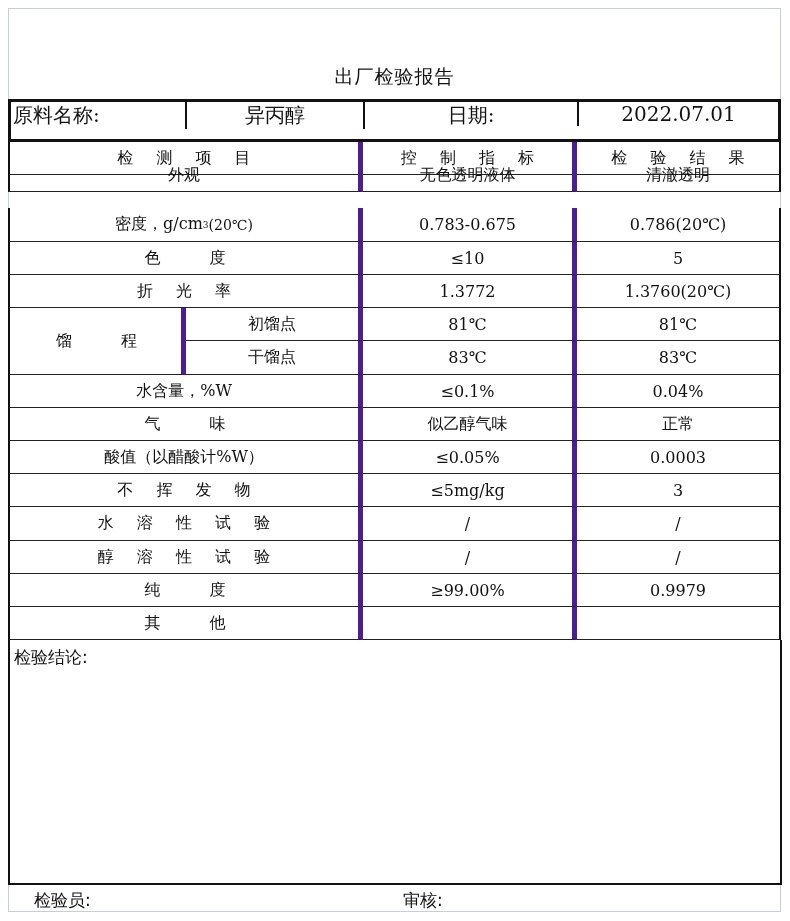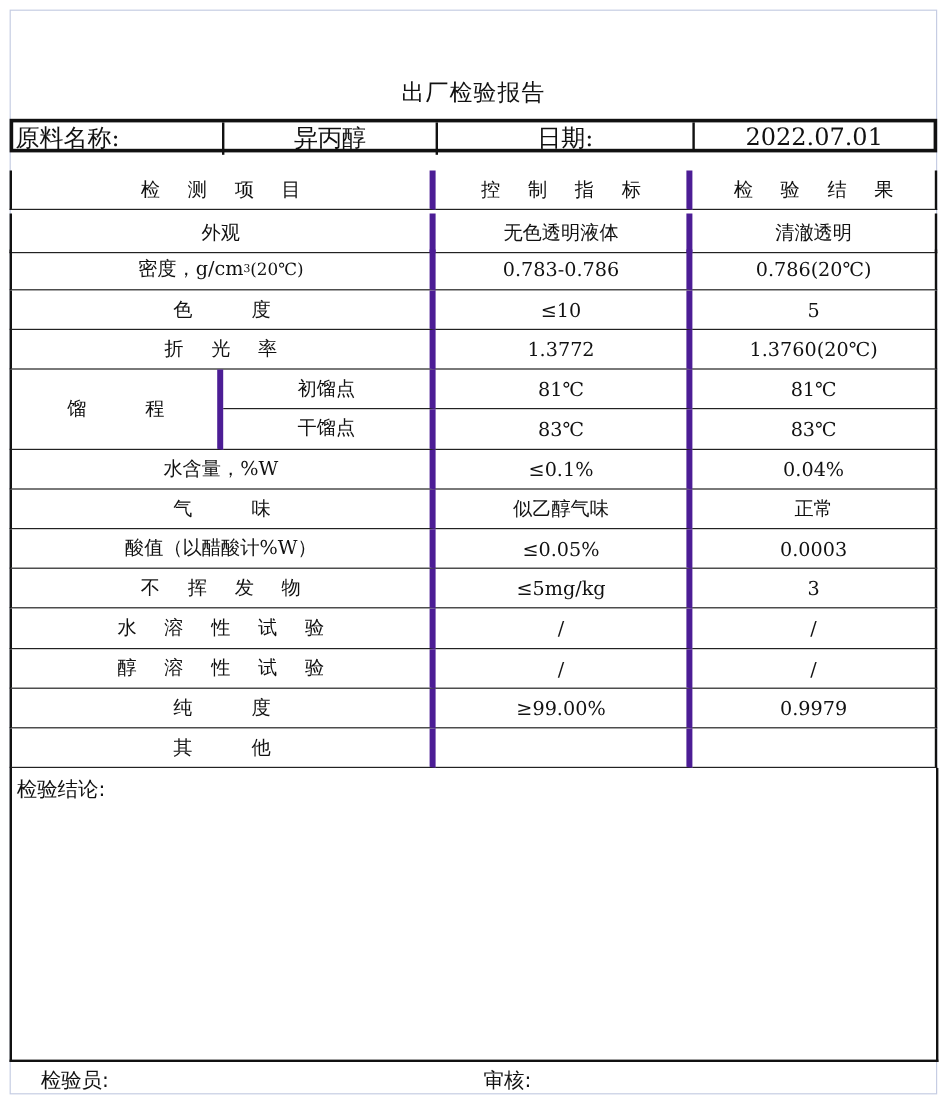--- a/index.html
+++ b/index.html
@@ -6,21 +6,21 @@
   body { width:790px; height:921px; position:relative; overflow:hidden;
          font-family:"DejaVu Serif","Liberation Serif",serif; color:#111; }
   .sheet { position:absolute; left:8px; top:8px; width:773px; height:904px;
            border:1px solid #c6cde3; box-sizing:border-box; }
   .title { position:absolute; left:8px; top:64px; width:773px; text-align:center;
            font-size:19px; letter-spacing:1px; }
   .table { position:absolute; left:8px; top:99px; width:773px; }
   .row { position:absolute; left:0; width:773px; }
   .cell { position:absolute; top:0; box-sizing:border-box; display:flex; align-items:center;
           justify-content:center; font-size:16px; white-space:nowrap; }
-  .head-row { top:0; height:28px; border:3px solid #111; box-sizing:border-box;text-align:right; }
+  .head-row { top:0; height:43px; border:3px solid #111; box-sizing:border-box;text-align:right; }
   .head-row .cell { font-size:20px; }
   .head-row .cell.bl { border-left:2px solid #111; }
   .body-row .cell { border-right:5px solid #4c1d95; border-bottom:1px solid #222; }
   .body-row .cell.first { border-left:2px solid #111; }
   .body-row .cell.last { border-right:2px solid #111; }
   .sp { letter-spacing:9px; padding-left:9px; }
   .sp2 { letter-spacing:22px; padding-left:24px; }
   .conclusion { position:absolute; left:8px; top:640px; width:774px; height:245px;
                 border-left:2px solid #111; border-right:2px solid #111; border-bottom:2px solid #111;
                 box-sizing:border-box; }
@@ -45,33 +45,33 @@
     <div class="cell bl" style="left:352px;width:214px;">日期:</div>
     <div class="cell bl" style="left:566px;width:201px;">2022.07.01</div>
   </div>
 
   <div class="row body-row" style="top:43px;height:33px;">
     <div class="cell first sp" style="left:0;width:355px;height:33px;">检 测 项 目</div>
     <div class="cell sp" style="left:355px;width:214px;height:33px;">控 制 指 标</div>
     <div class="cell last sp" style="left:569px;width:204px;height:33px;">检 验 结 果</div>
   </div>
 
-  <div class="row body-row" style="top:79px;height:33px;">
+  <div class="row body-row" style="top:60px;height:33px;">
     <div class="cell first" style="left:0;width:355px;height:33px;">外观</div>
     <div class="cell" style="left:355px;width:214px;height:33px;">无色透明液体</div>
     <div class="cell last" style="left:569px;width:204px;height:33px;">清澈透明</div>
   </div>
 
   <div class="row body-row" style="top:109px;height:34px;">
     <div class="cell first" style="left:0;width:355px;height:34px;">
         <span>密度，g/cm</span>
         <sup>3</sup>
         <span style="font-size:14px;">(20℃)</span>
       </div>
-    <div class="cell" style="left:355px;width:214px;height:34px;">0.783-0.786</div>
+    <div class="cell" style="left:355px;width:214px;height:34px;">0.783-0.675</div>
     <div class="cell last" style="left:569px;width:204px;height:34px;">0.786(20℃)</div>
   </div>
 
   <div class="row body-row" style="top:143px;height:33px;">
     <div class="cell first sp2" style="left:0;width:355px;height:33px;">色 度</div>
     <div class="cell" style="left:355px;width:214px;height:33px;">≤10</div>
     <div class="cell last" style="left:569px;width:204px;height:33px;">5</div>
   </div>
 
   <div class="row body-row" style="top:176px;height:33px;">

